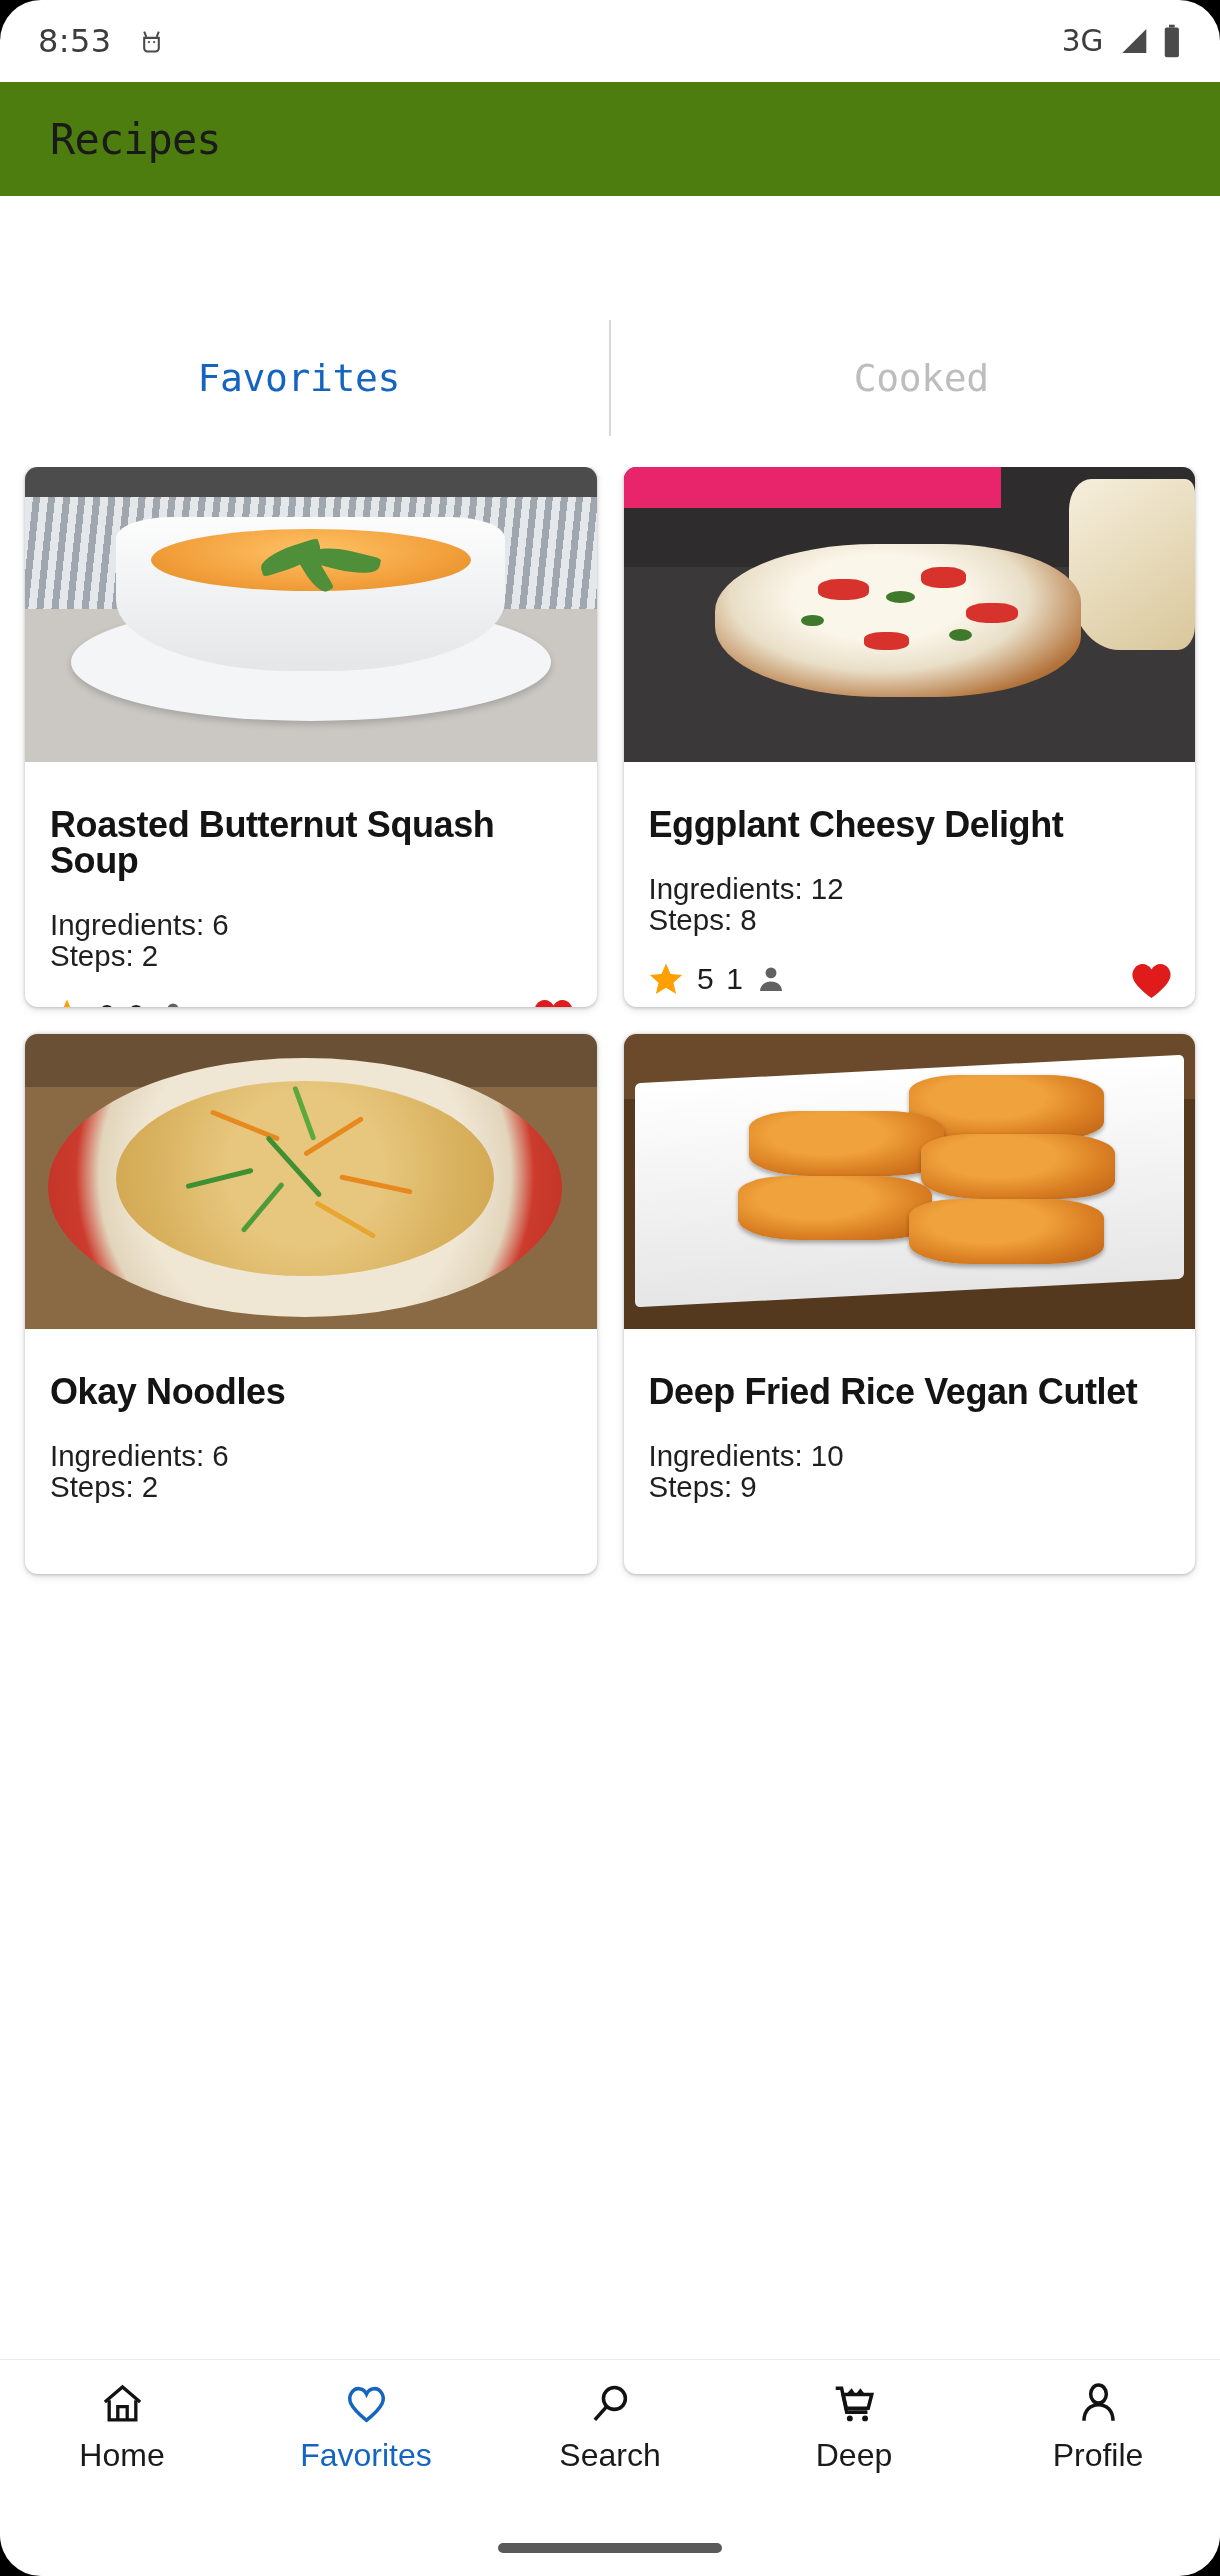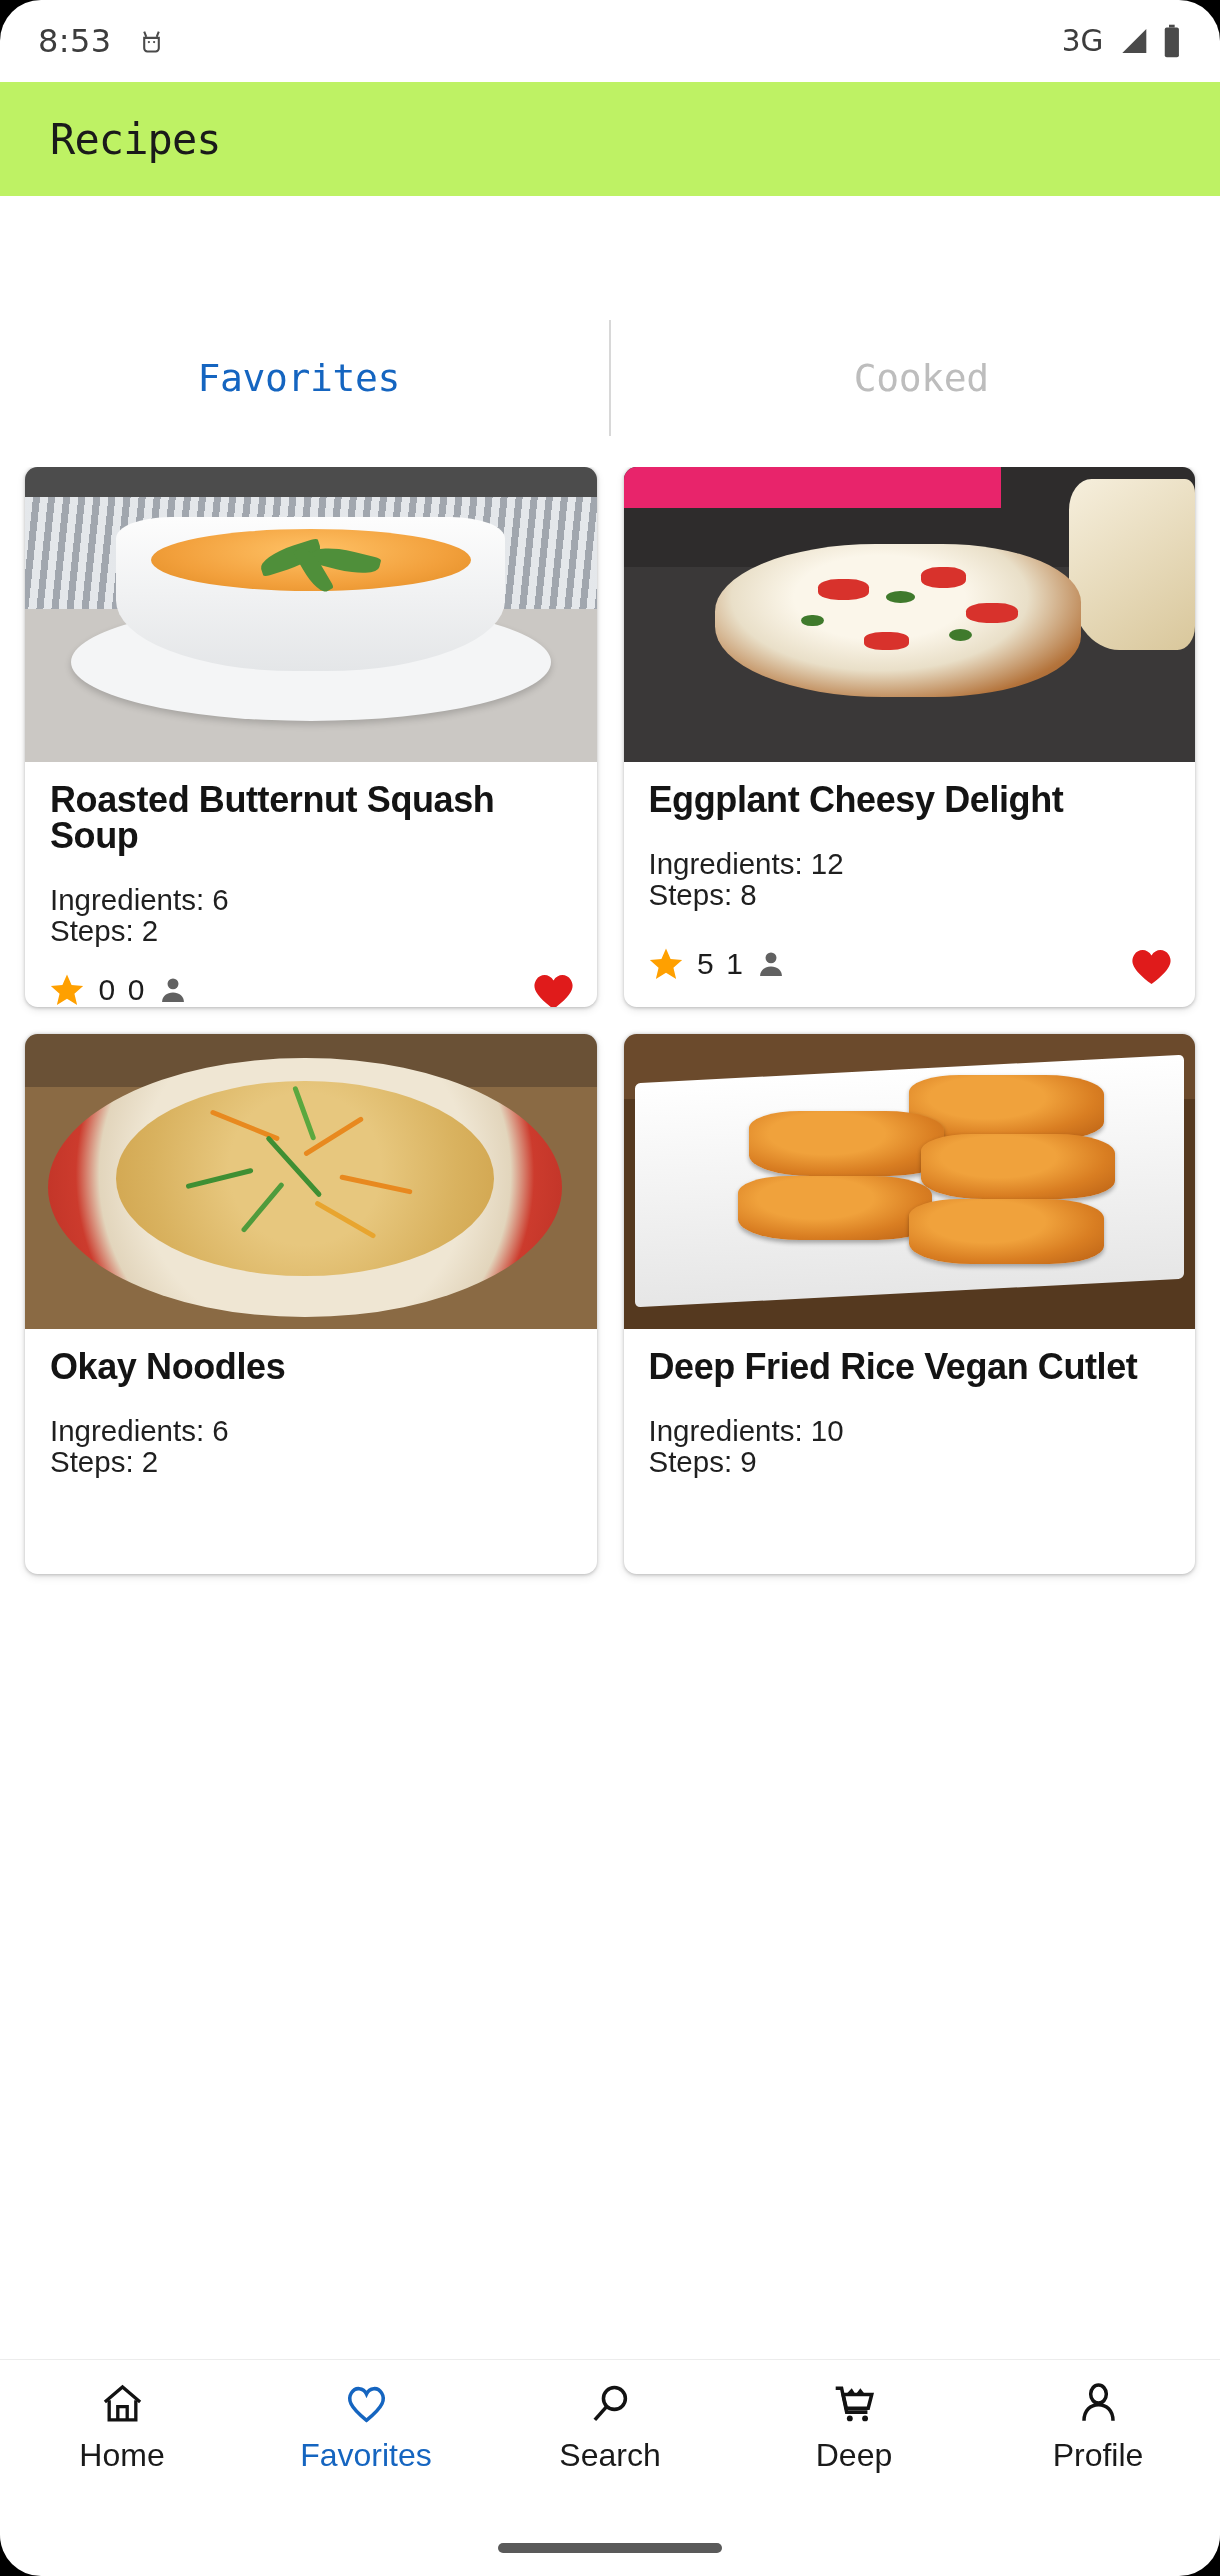--- a/index.html
+++ b/index.html
@@ -50,21 +50,21 @@
 
   
   .appbar {
     position: absolute;
     top: 82px; left: 0; right: 0;
     height: 114px;
     display: flex;
     align-items: center;
     padding-left: 50px;
     box-sizing: border-box;
-    background: #bef264;
+    background: #4d7c0f;
   }
   .app-title {
     font-size: 42px;
     color: #1a1a1a;
     font-family: "DejaVu Sans Mono", monospace;
     font-weight: 400;
     letter-spacing: -0.9px;
   }
 
   
@@ -125,20 +125,21 @@
     width: 100%;
     height: 295px;
     position: relative;
     overflow: hidden;
     flex: none;
     background: #cfcfcf;
   }
   .card-body {
     padding: 19.7px 25px 0 25px;
     flex: 1 1 auto;
+    margin-top: 25px;
   }
   .card-title {
     font-size: 36px;
     line-height: 1.0;
     color: #141414;
     font-weight: 700;
     font-family: "Liberation Sans Narrow", "Liberation Sans", sans-serif;
     margin: 0 0 30px 0;
     letter-spacing: -0.4px;
   }

